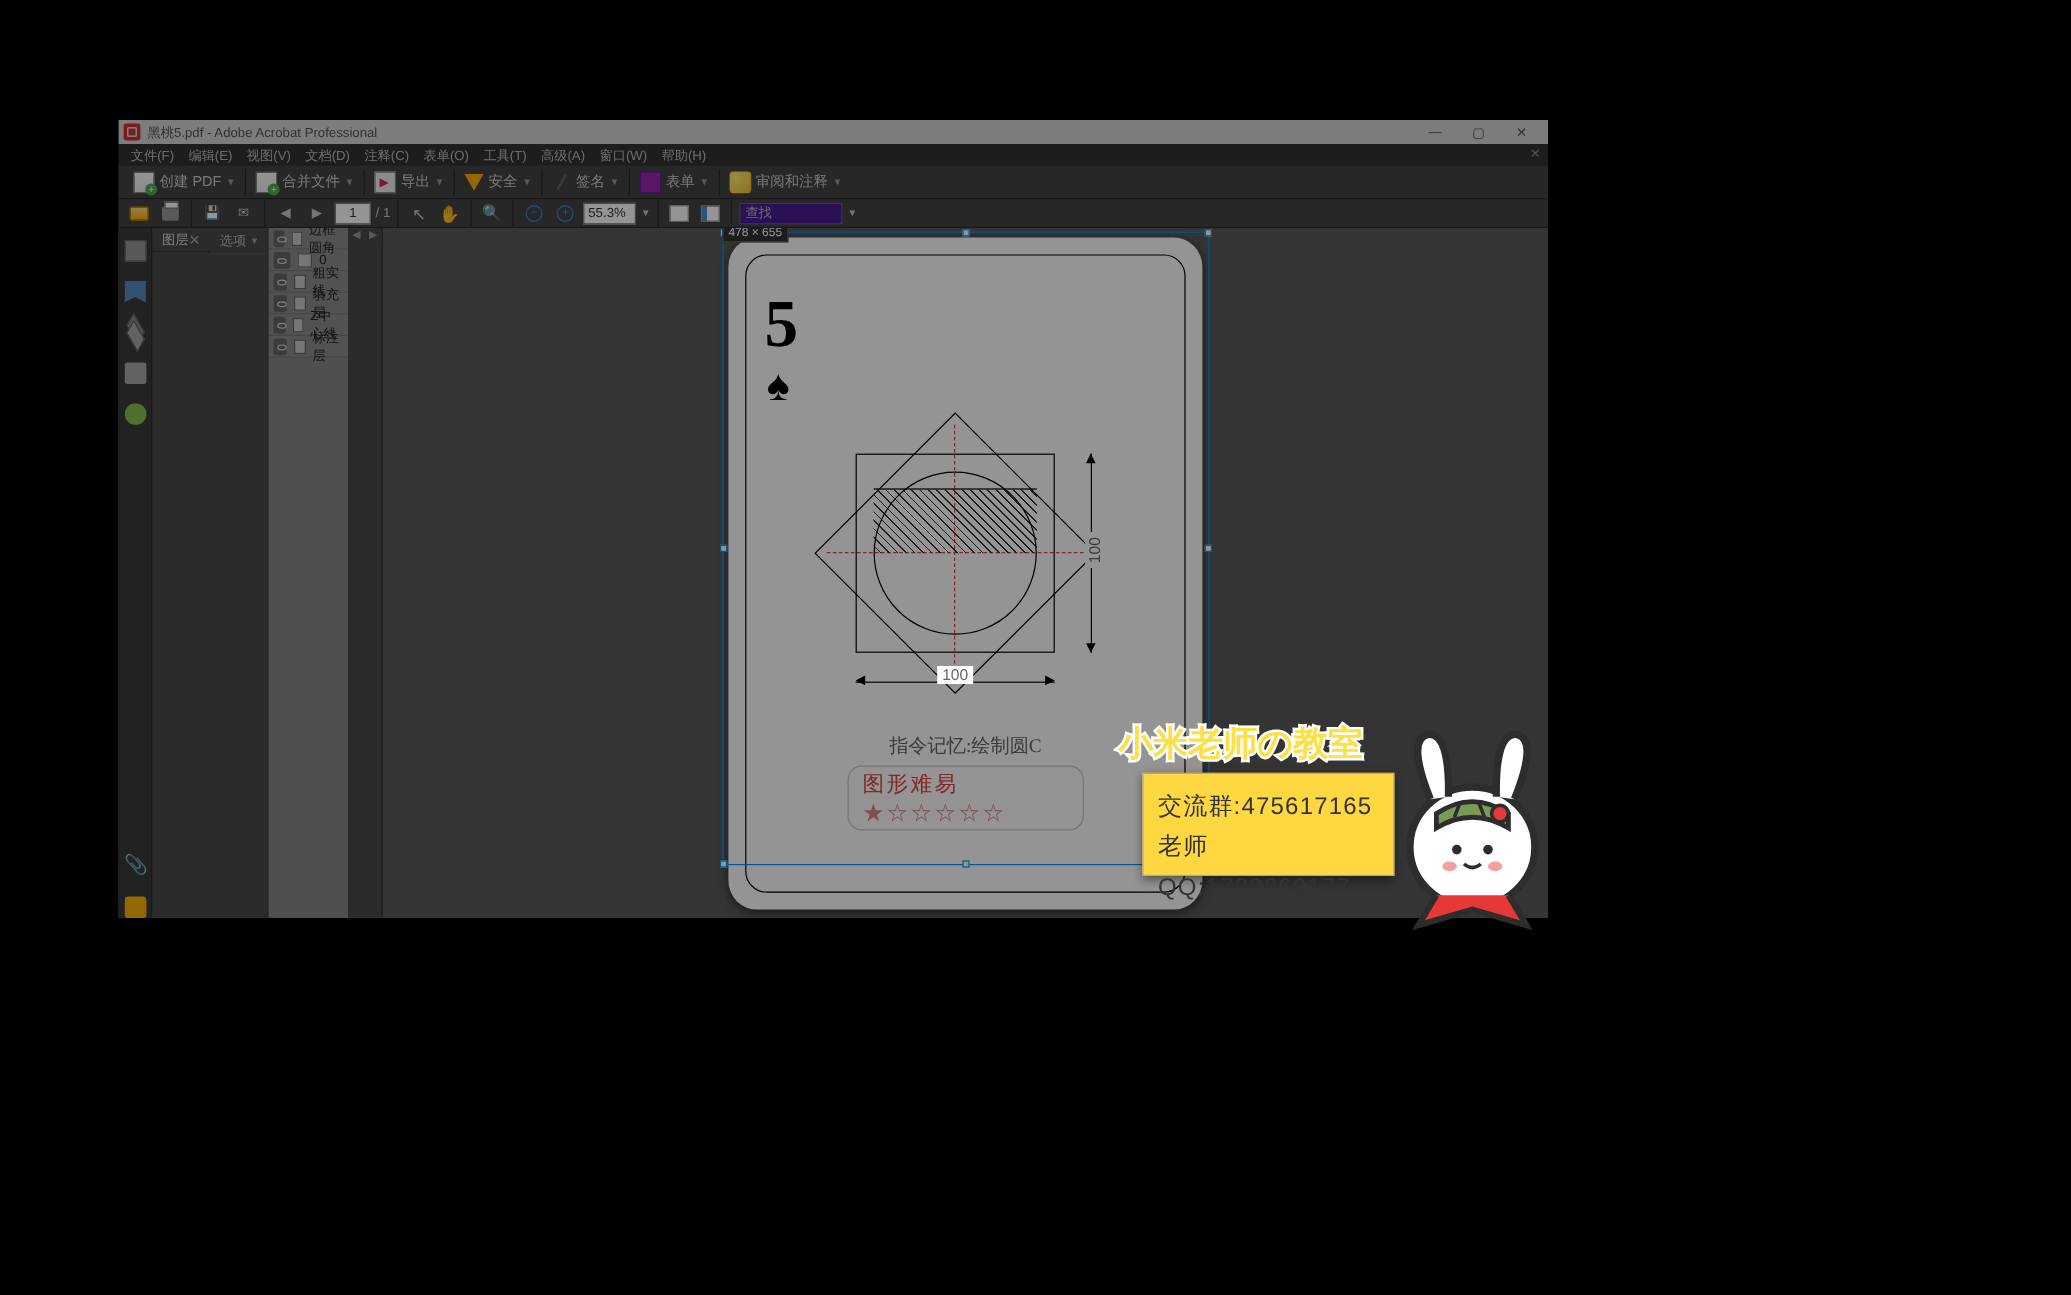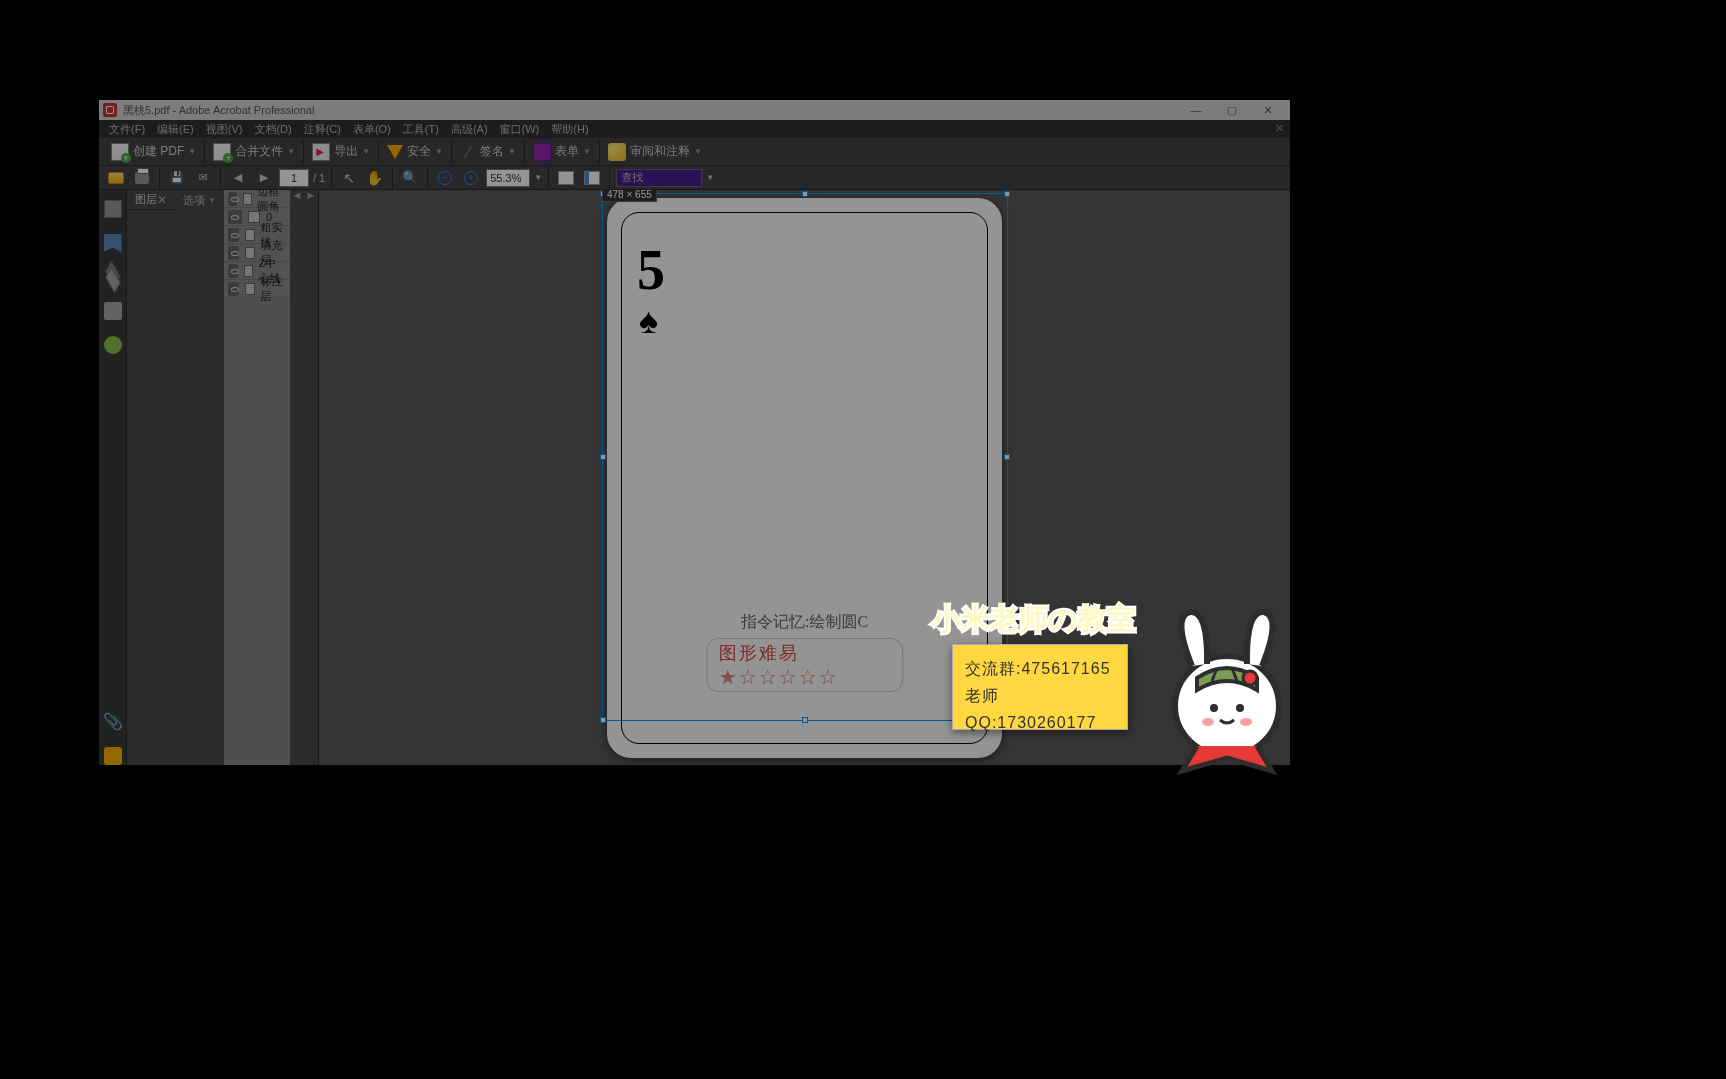--- a/index.html
+++ b/index.html
@@ -111,22 +111,22 @@
 .dim-right .arrT, .dim-right .arrB { position: absolute; left: 6px; width: 0; height: 0; border-left: 4px solid transparent; border-right: 4px solid transparent; }
 .dim-right .arrT { top: 0; border-bottom: 8px solid #000; }
 .dim-right .arrB { bottom: 0; border-top: 8px solid #000; }
 .dim-right .val { position: absolute; left: -2px; top: 50%; transform: rotate(-90deg) translateX(10px); font-size: 13px; color: #666; background: #fff; padding: 0 4px; }
 
 .instr { position: absolute; left: 0; right: 0; top: 414px; text-align: center; font-size: 16px; color: #666; font-family: "SimSun", serif; }
 .diff { position: absolute; left: 50%; top: 440px; transform: translateX(-50%); font-size: 18px; color: #d44; border: 1px solid #ccc; border-radius: 12px; padding: 2px 12px; letter-spacing: 2px; }
 .diff .stars { color: #d88; }
 
 .overlay { position: absolute; right: 434px; top: 590px; width: 380px; height: 200px; pointer-events: none; }
-.ov-title { position: absolute; left: 20px; top: 10px; font-size: 29px; font-weight: 900; color: #fef9c3; font-family: "Microsoft YaHei", sans-serif; -webkit-text-stroke: 4px #fff; paint-order: stroke fill; }
-.ov-card { position: absolute; left: 40px; top: 54px; width: 176px; height: 86px; background: #ffd740; border: 1px solid #aaa; box-shadow: 0 3px 8px rgba(0,0,0,0.45); padding: 10px 12px; font-size: 16px; color: #333; font-family: "SimHei","Microsoft YaHei",sans-serif; letter-spacing: 1px; line-height: 1.7; }
+.ov-title { position: absolute; left: 20px; top: 10px; font-size: 29px; font-weight: 900; color: #fde047; font-family: "Microsoft YaHei", sans-serif; -webkit-text-stroke: 4px #fff; paint-order: stroke fill; }
+.ov-card { position: absolute; left: 40px; top: 54px; width: 210px; height: 86px; background: #ffd740; border: 1px solid #aaa; box-shadow: 0 3px 8px rgba(0,0,0,0.45); padding: 10px 12px; font-size: 20px; color: #333; font-family: "SimHei","Microsoft YaHei",sans-serif; letter-spacing: 1px; line-height: 1.7; }
 .ov-bunny { position: absolute; right: -10px; top: 16px; width: 150px; height: 170px; }
 
 .dark-overlay { position: absolute; left: 99px; top: 100px; width: 1191px; height: 665px; background: rgba(0,0,0,0.42); pointer-events: none; }
 </style>
 </head>
 <body>
 
 <div class="app-window">
 
   <div class="titlebar">
@@ -295,20 +295,34 @@
         <span class="fill"></span>
         <span class="arrow">▶</span>
       </div>
     </div>
 
     <div class="doc-area">
       <div class="page">
         <div class="page-inner" style="border:1px solid #000;border-radius:18px;"></div>
         <div class="card-rank">5</div>
         <div class="card-suit">♠</div>
+        <div class="drawing">
+          <div class="dw-axis-v"></div>
+          <div class="dw-axis-h"></div>
+          <div class="dw-square"></div>
+          <div class="dw-diamond"></div>
+          <div class="dw-hatch"></div>
+          <div class="dw-circle"></div>
+          <div class="dim-bottom"><span class="arrL"></span><span class="val">100</span><span class="arrR"></span></div>
+          <div class="dim-right">
+              <span class="arrT"></span>
+              <span class="val">100</span>
+              <span class="arrB"></span>
+            </div>
+        </div>
         <div class="instr">指令记忆:绘制圆C</div>
         <div class="diff"><span>图形难易</span><span class="stars">★☆☆☆☆☆</span></div>
       </div>
       <div class="sel-handles">
         <span class="h tl"></span>
           <span class="h tm"></span>
           <span class="h tr"></span>
         <span class="h ml"></span>
           <span class="h mr"></span>
         <span class="h bl"></span>

